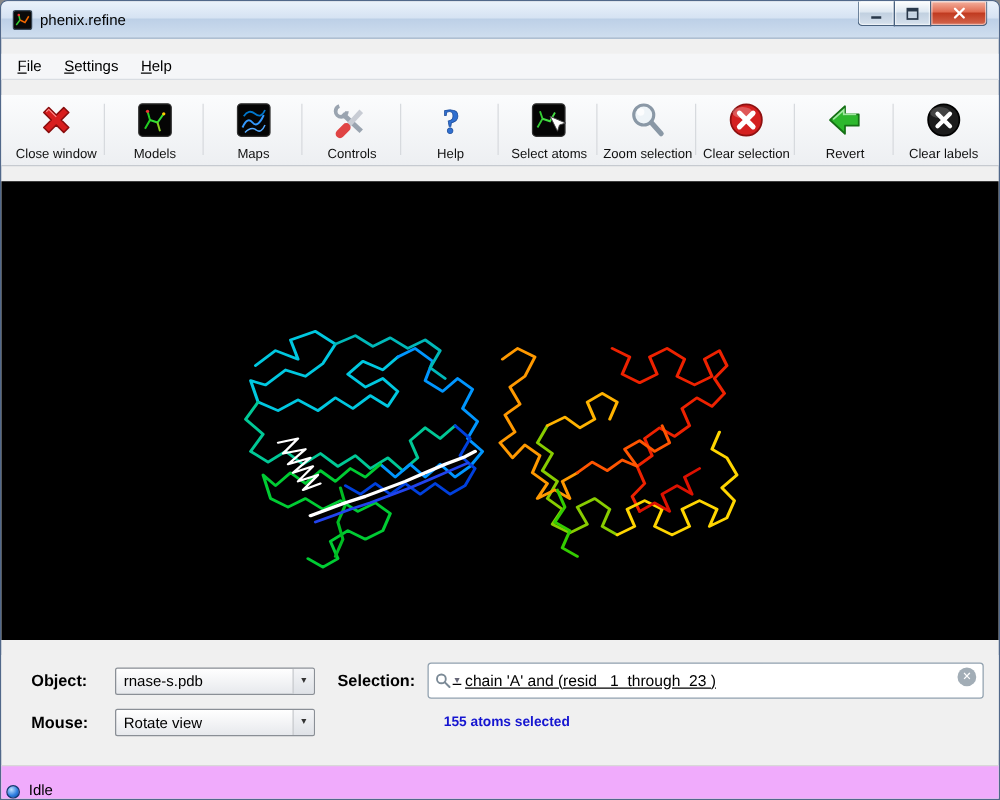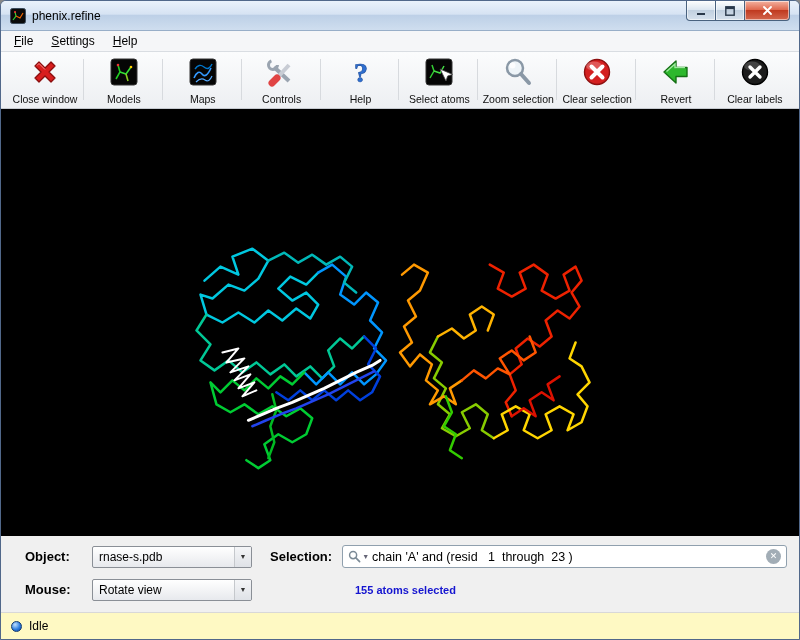--- a/index.html
+++ b/index.html
@@ -5,20 +5,21 @@
   * { margin:0; padding:0; box-sizing:border-box; }
   html,body { width:800px; height:640px; font-family:"Liberation Sans", sans-serif; background:#888; }
 
   .window {
     width:800px; height:640px;
     display:flex; flex-direction:column;
     border:1px solid #51688a;
     border-radius:6px 6px 0 0;
     overflow:hidden;
     background:#f0f0f0;
+    gap:12px;
   }
 
   
   .titlebar {
     height:30px; flex:0 0 30px;
     background:linear-gradient(180deg,#eaf2fb 0%,#d6e3f3 45%,#bdd0e7 50%,#cfdeef 100%);
     border-bottom:1px solid #98aec8;
     display:flex; align-items:center;
     padding-left:9px; position:relative;
   }
@@ -86,37 +87,37 @@
     background:linear-gradient(180deg,#ffffff,#f2f3f5 55%,#e7e9ed);
     display:flex; align-items:center; overflow:hidden; cursor:default;
   }
   .combo-text { flex:1; font-size:12px; padding-left:6px; color:#000; white-space:nowrap; }
   .combo-arrow {
     width:17px; height:100%; border-left:1px solid #c5c8cc;
     background:linear-gradient(180deg,#f4f5f7,#dfe2e7);
     font-size:7px; color:#333; display:flex; align-items:center; justify-content:center;
   }
   .search {
-    flex:1; height:23px; margin-left:10px; margin-right:12px;
+    flex:1; height:29px; margin-left:10px; margin-right:12px;
     border:1px solid #90a0ae; border-radius:3px; background:#fff;
-    display:flex; align-items:center; padding:0 24px 0 5px; position:relative; cursor:text;
+    display:flex; align-items:center; padding:0 24px 0 5px; position:relative; cursor:text;text-decoration:underline;
   }
   .search-glass { width:13px; height:13px; flex:0 0 13px; }
   .search-drop { font-size:7px; color:#667; margin:0 3px 0 1px; }
   .search-text { font-size:12.5px; color:#000; white-space:pre; overflow:hidden; }
   .search-clear {
     position:absolute; right:5px; top:3px; width:15px; height:15px; border-radius:50%;
     background:#a2adb6; color:#fff; font-size:9px; line-height:15px; text-align:center; cursor:default;
   }
   .atoms { font-size:11px; font-weight:bold; color:#1515d0; margin-left:103px; white-space:nowrap; }
 
   
   .statusbar {
-    flex:0 0 27px; background:#fef9c3; border-top:1px solid #d8d8d8;
-    display:flex; align-items:center; padding-left:10px;
+    flex:0 0 27px; background:#f0abfc; border-top:1px solid #d8d8d8;
+    display:flex; align-items:flex-end; padding-left:4px;
   }
   .led {
     width:11px; height:11px; border-radius:50%; margin-right:7px;
     background:radial-gradient(circle at 35% 30%, #bfe0ff, #2f7fe0 55%, #0a3f9f);
     border:1px solid #123a6e;
   }
   .status-text { font-size:12px; color:#000; }
 </style>
 </head>
 <body>

